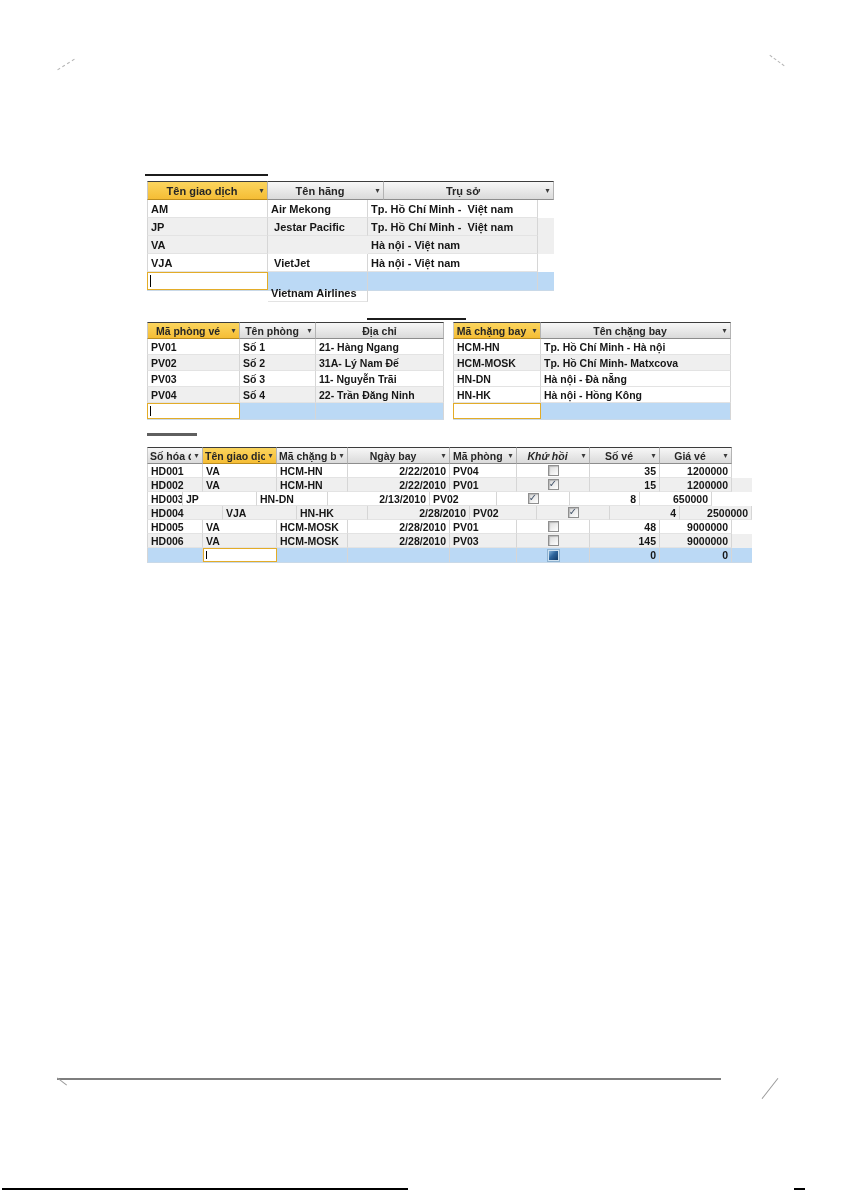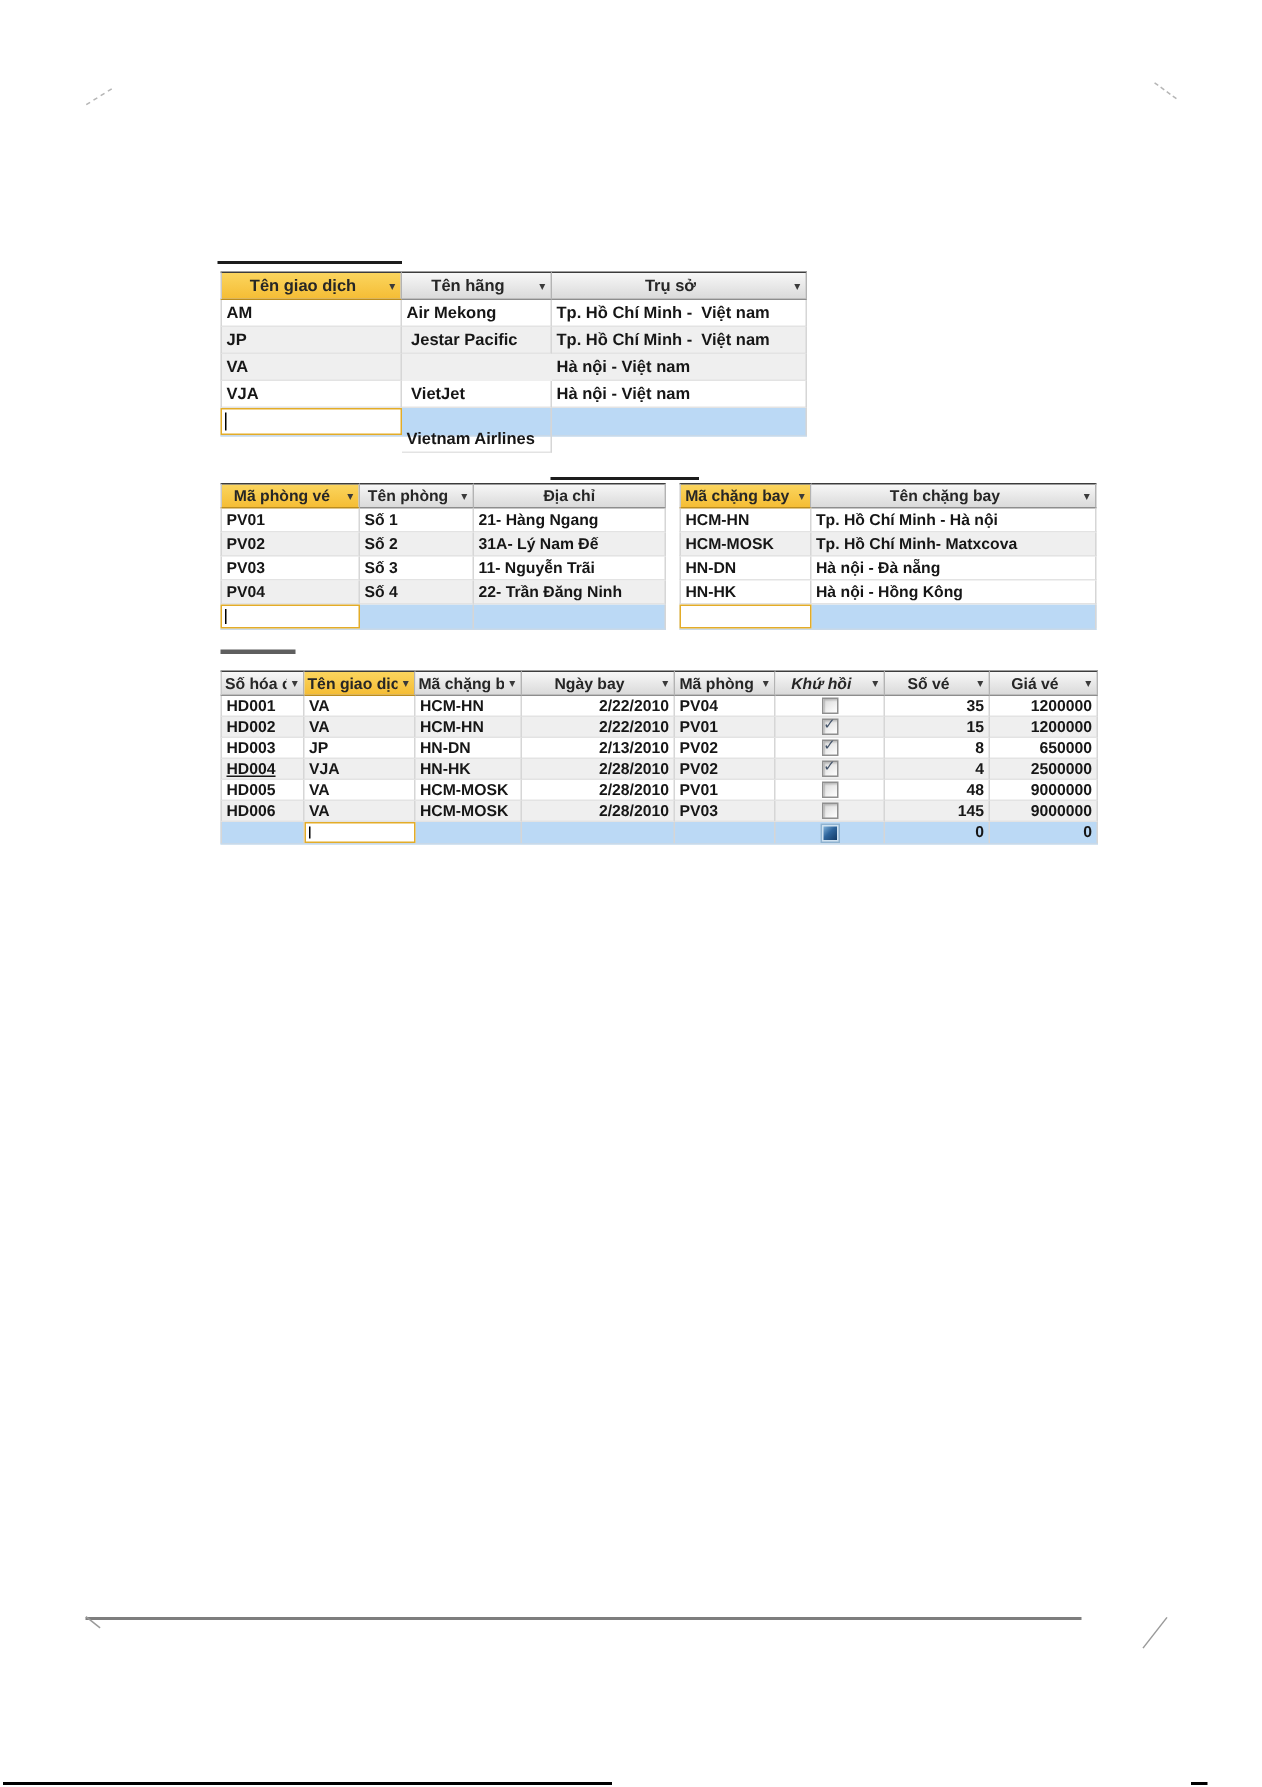--- a/index.html
+++ b/index.html
@@ -65,21 +65,21 @@
   <div class="art" style="left:145px;top:174px;width:123px;height:2px;background:#1c1c1c;"></div>
   <div class="art" style="left:367px;top:318px;width:99px;height:2px;background:#1c1c1c;"></div>
   <div class="art" style="left:147px;top:433px;width:50px;height:3px;background:#5f5f5f;"></div>
 
   <div id="t1" class="ds-table">
       <div class="ds-header" style="height: 19px;">
         <div class="hcell sel" style="width: 121px;">
           <span class="hlabel">Tên giao dịch</span>
           <span class="harrow">▾</span>
         </div>
-        <div class="hcell" style="width: 100px;">
+        <div class="hcell" style="width: 116px;">
           <span class="hlabel">Tên hãng</span>
           <span class="harrow">▾</span>
         </div>
         <div class="hcell" style="width: 170px;">
           <span class="hlabel">Trụ sở</span>
           <span class="harrow">▾</span>
         </div>
       </div>
       <div class="ds-row" style="height: 18px;">
         <div class="dcell t-text" style="width: 121px;">AM</div>
@@ -228,31 +228,31 @@
         <div class="dcell t-text" style="width: 56px;">HD002</div>
         <div class="dcell t-text" style="width: 74px;">VA</div>
         <div class="dcell t-text" style="width: 71px;">HCM-HN</div>
         <div class="dcell t-date" style="width: 102px;">2/22/2010</div>
         <div class="dcell t-text" style="width: 67px;">PV01</div>
         <div class="dcell t-checkbox" style="width: 73px;"><span class="cb"><span class="mark">✓</span></span></div>
         <div class="dcell t-number" style="width: 70px;">15</div>
         <div class="dcell t-number" style="width: 72px;">1200000</div>
       </div>
       <div class="ds-row" style="height: 14px;">
-        <div class="dcell t-text" style="width: 56px;">HD003</div>
+        <div class="dcell t-text" style="width: 36px;">HD003</div>
         <div class="dcell t-text" style="width: 74px;">JP</div>
         <div class="dcell t-text" style="width: 71px;">HN-DN</div>
         <div class="dcell t-date" style="width: 102px;">2/13/2010</div>
         <div class="dcell t-text" style="width: 67px;">PV02</div>
         <div class="dcell t-checkbox" style="width: 73px;"><span class="cb"><span class="mark">✓</span></span></div>
         <div class="dcell t-number" style="width: 70px;">8</div>
         <div class="dcell t-number" style="width: 72px;">650000</div>
       </div>
       <div class="ds-row alt" style="height: 14px;">
-        <div class="dcell t-text" style="width: 56px; text-decoration: underline;">HD004</div>
+        <div class="dcell t-text" style="width: 76px;">HD004</div>
         <div class="dcell t-text" style="width: 74px;">VJA</div>
         <div class="dcell t-text" style="width: 71px;">HN-HK</div>
         <div class="dcell t-date" style="width: 102px;">2/28/2010</div>
         <div class="dcell t-text" style="width: 67px;">PV02</div>
         <div class="dcell t-checkbox" style="width: 73px;"><span class="cb"><span class="mark">✓</span></span></div>
         <div class="dcell t-number" style="width: 70px;">4</div>
         <div class="dcell t-number" style="width: 72px;">2500000</div>
       </div>
       <div class="ds-row" style="height: 14px;">
         <div class="dcell t-text" style="width: 56px;">HD005</div>

